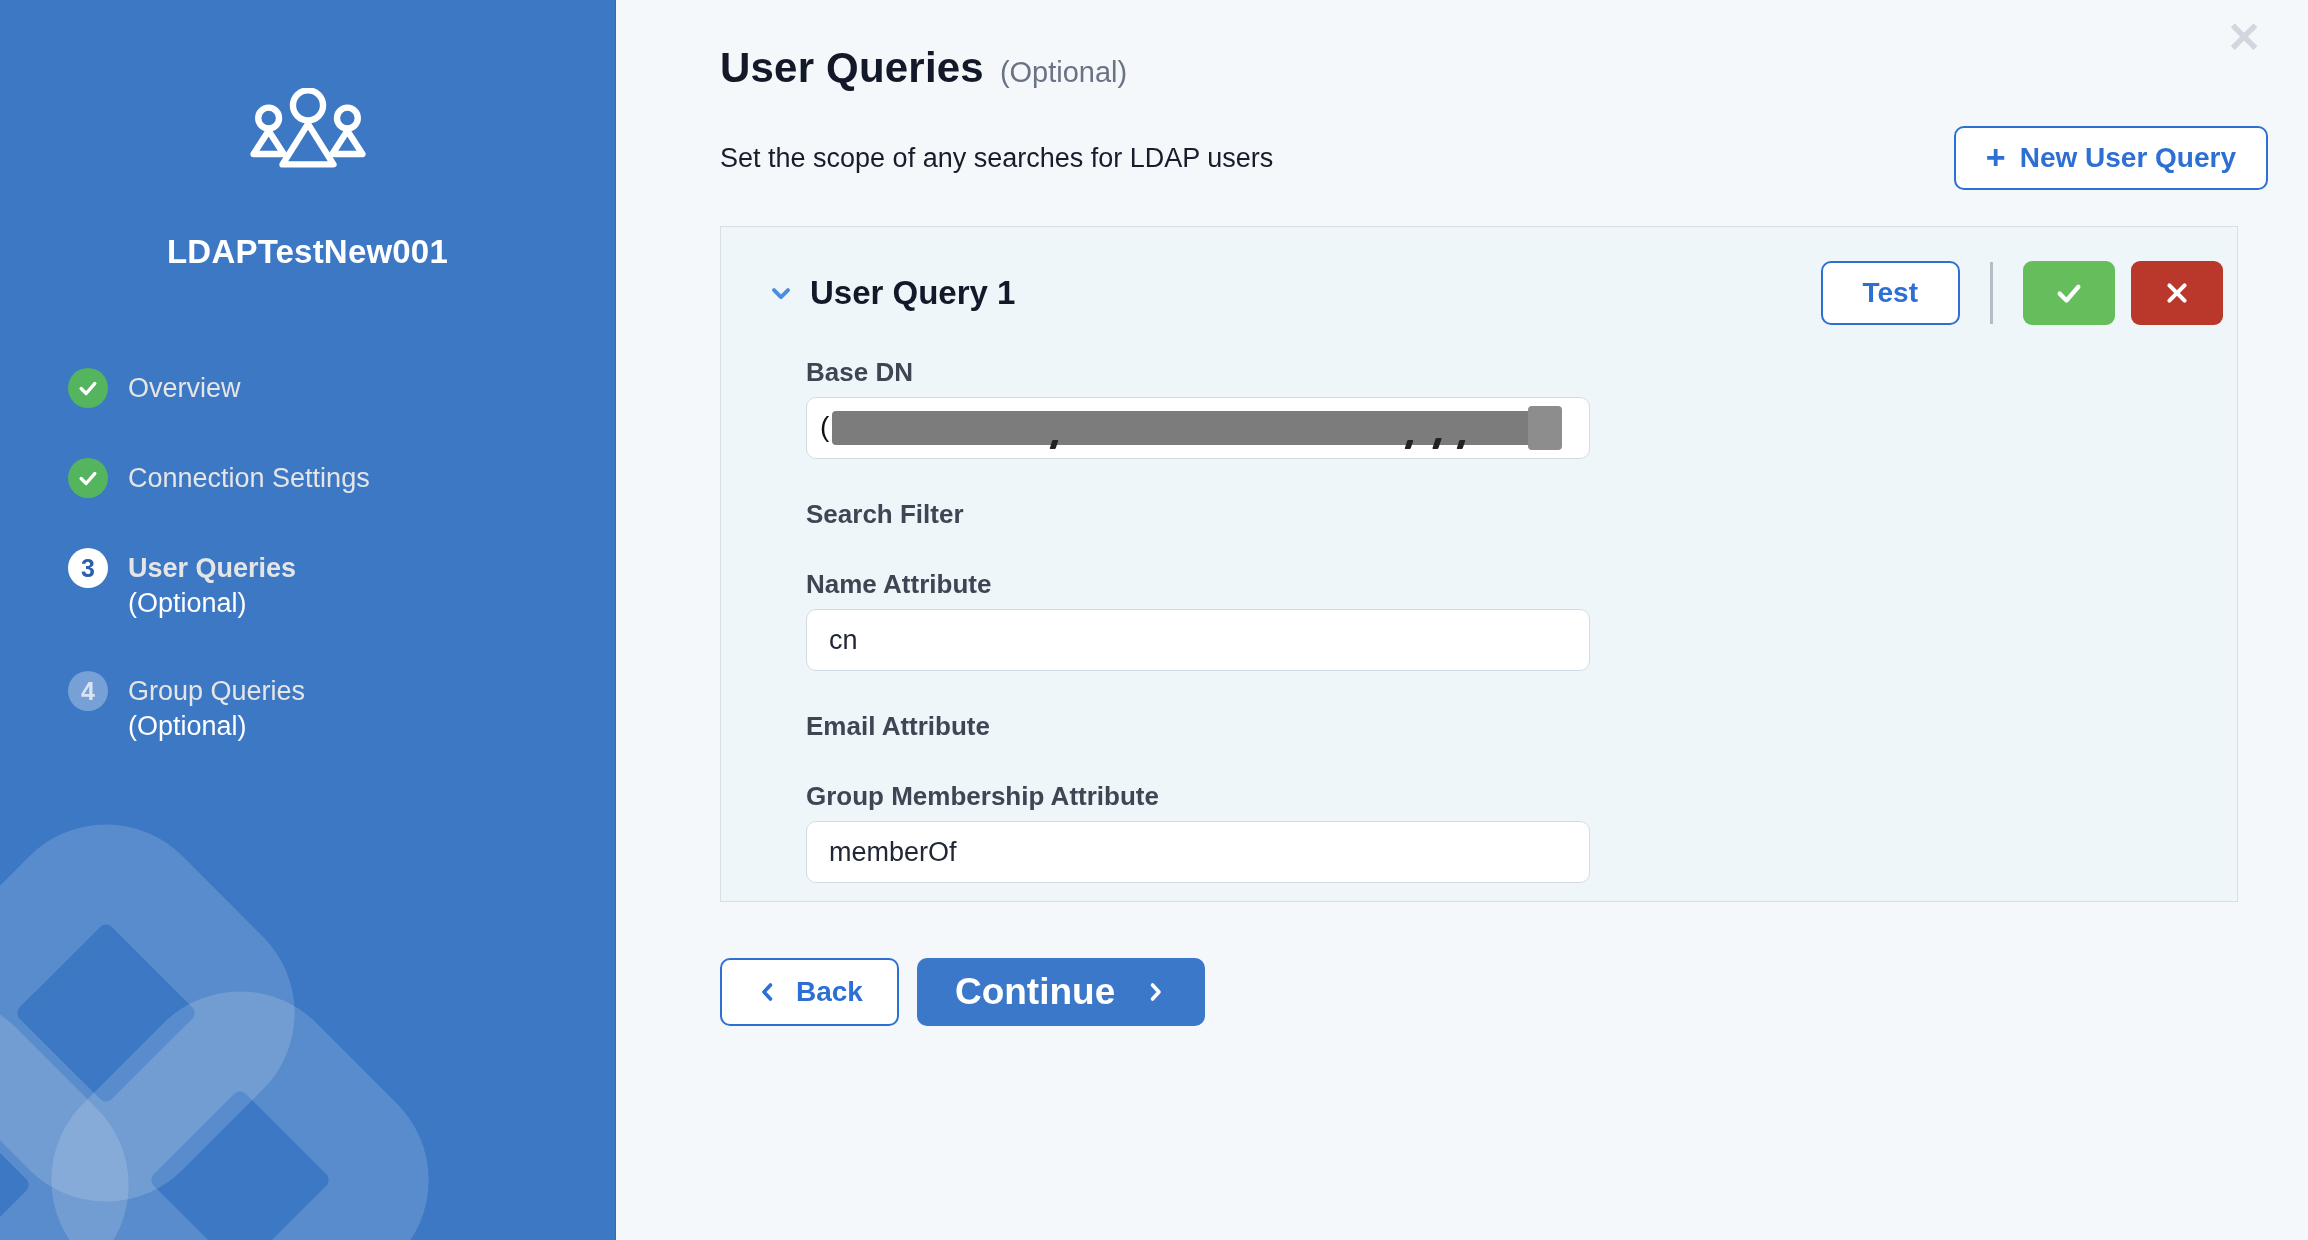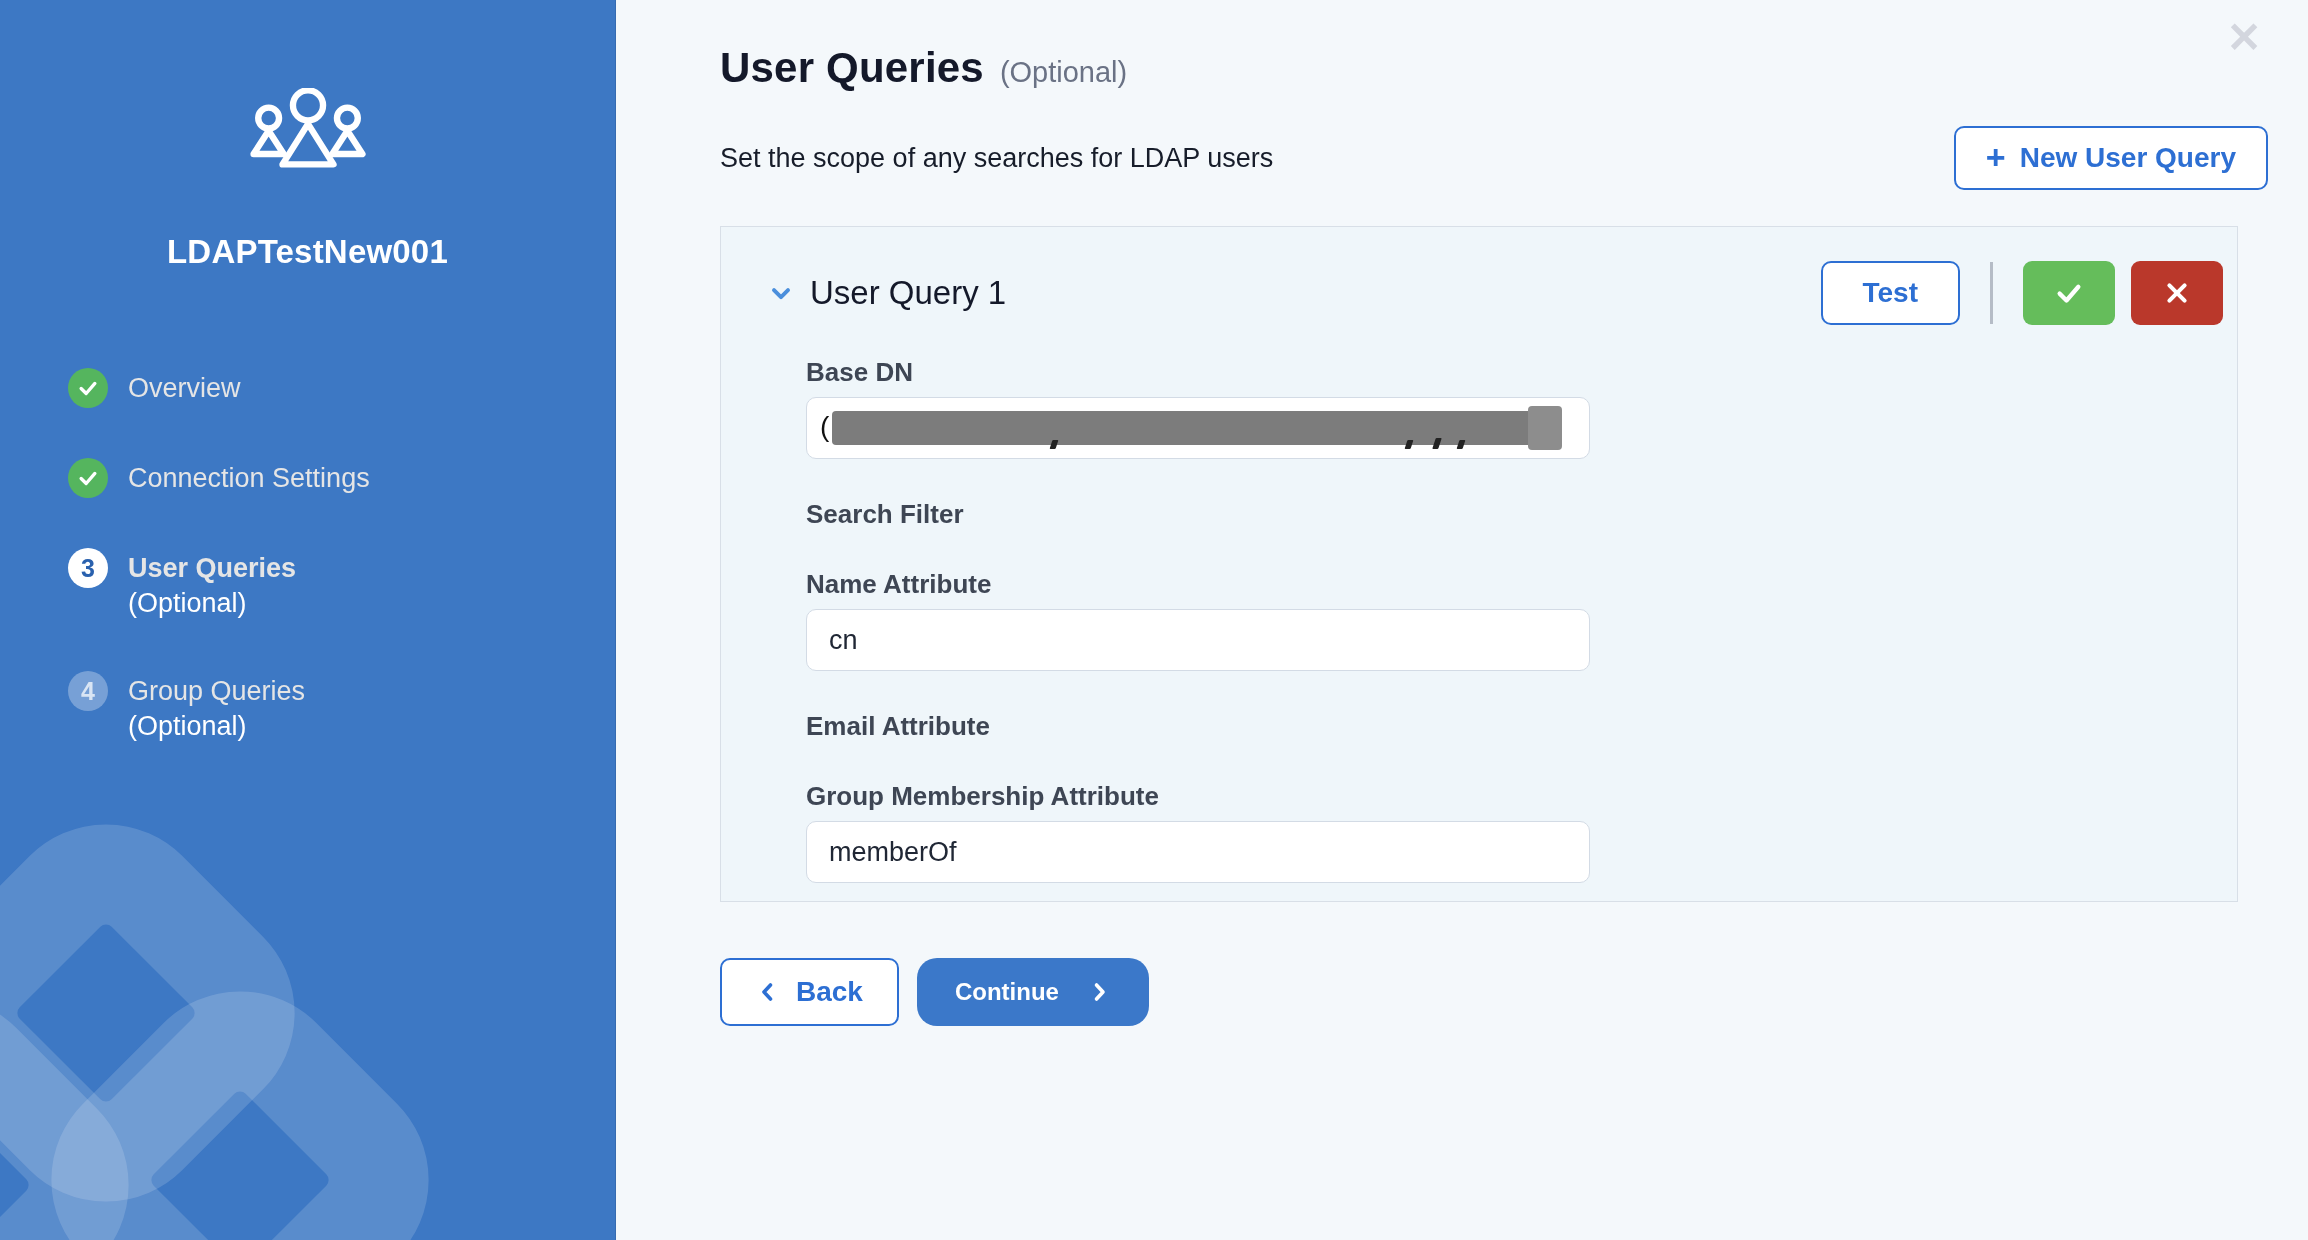--- a/index.html
+++ b/index.html
@@ -113,21 +113,21 @@
     padding: 32px 14px 18px 43px;
   }
   .panel-header { display: flex; align-items: center; height: 68px; }
   .collapse-btn {
     background: transparent; border: none;
     width: 34px; height: 34px;
     display: flex; align-items: center; justify-content: center;
     cursor: pointer;
     margin-right: 12px;
   }
-  .panel-title { font-size: 33px; font-weight: 400; color: #14192a; }
+  .panel-title { font-size: 33px; font-weight: 700; color: #14192a; }
   .panel-header .spacer { flex: 1; }
   .test-btn { height: 64px; padding: 0 40px; font-size: 28px; }
   .header-divider {
     width: 3px; height: 62px;
     background: #b5bcc6;
     margin: 0 30px;
   }
   .icon-btn {
     width: 92px; height: 64px;
     border: none; border-radius: 9px;
@@ -200,23 +200,23 @@
 
   
   .footer-row { margin: 56px 0 0 104px; display: flex; align-items: center; }
   .back-btn { height: 68px; padding: 0 34px; font-size: 28px; }
   .back-btn svg { margin-right: 16px; }
   .btn-primary {
     display: inline-flex; align-items: center; justify-content: center;
     background: #3b78c9;
     border: none;
     color: #ffffff;
-    border-radius: 20px;
+    border-radius: 10px;
     font-weight: 700;
-    font-size: 24px;
+    font-size: 37px;
     gap: 8px;
   }
   .continue-btn { height: 68px; padding: 0 38px; margin-left: 18px; }
   .continue-btn svg { margin-left: 20px; }
 </style>
 </head>
 <body>
 
 <div class="app">
 

